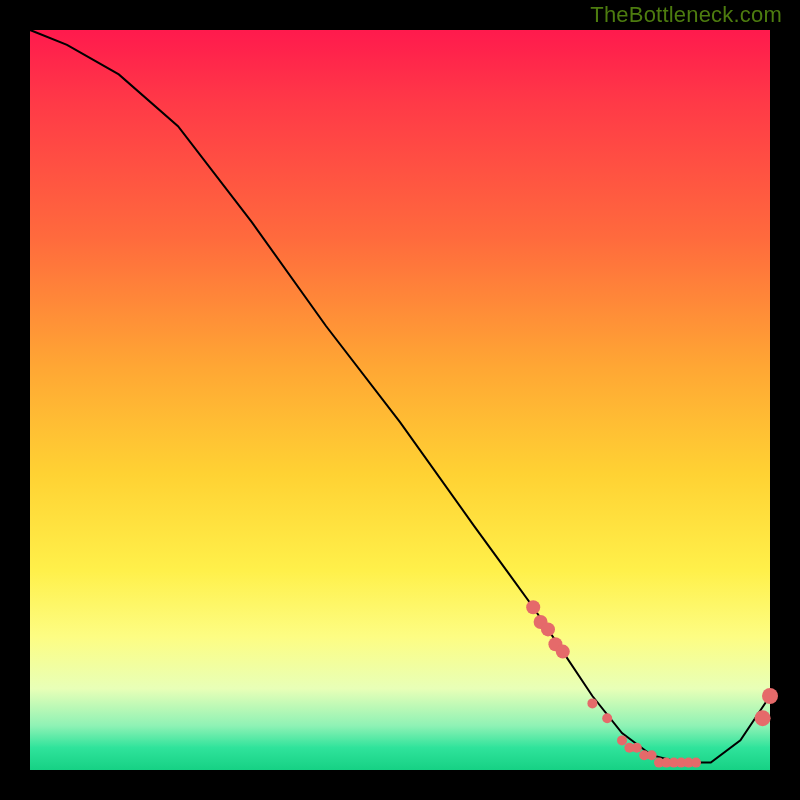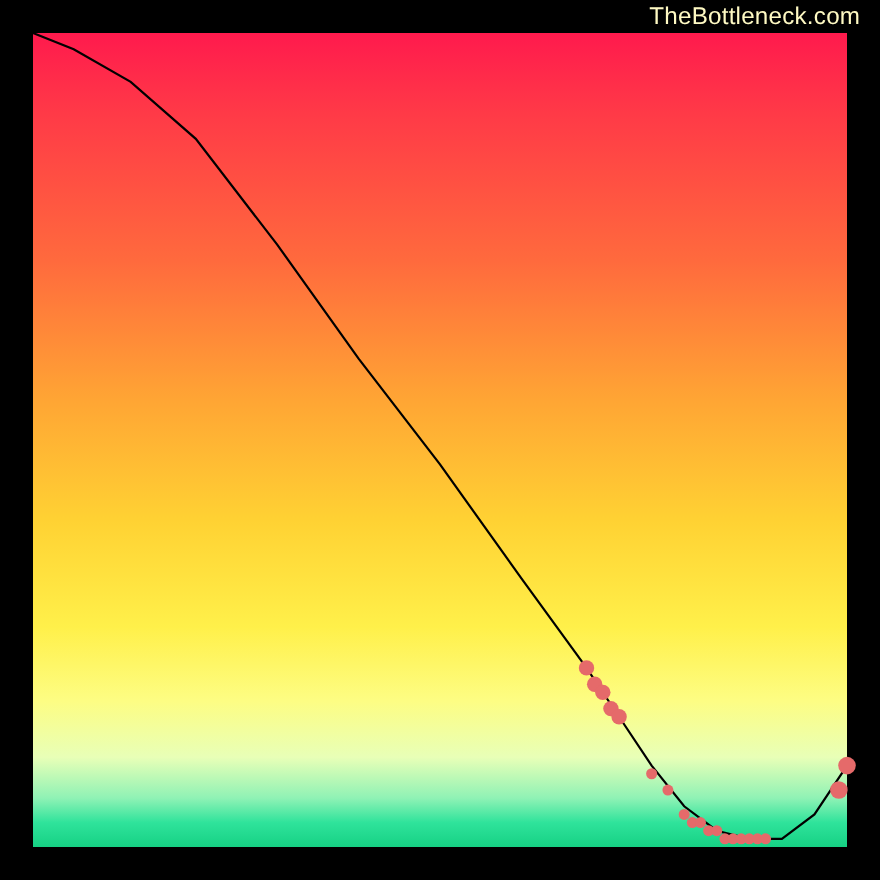--- a/index.html
+++ b/index.html
@@ -14,21 +14,21 @@
   .frame {
     position: relative;
     width: 800px;
     height: 800px;
     background: #000;
   }
   .watermark {
     position: absolute;
     top: 2px;
     right: 18px;
-    color: #fef9c3;
+    color: #4d7c0f;
     font-size: 22px;
     font-weight: 500;
     letter-spacing: 0.2px;
   }
   .plot-area {
     position: absolute;
     left: 30px;
     top: 30px;
     width: 740px;
     height: 740px;

